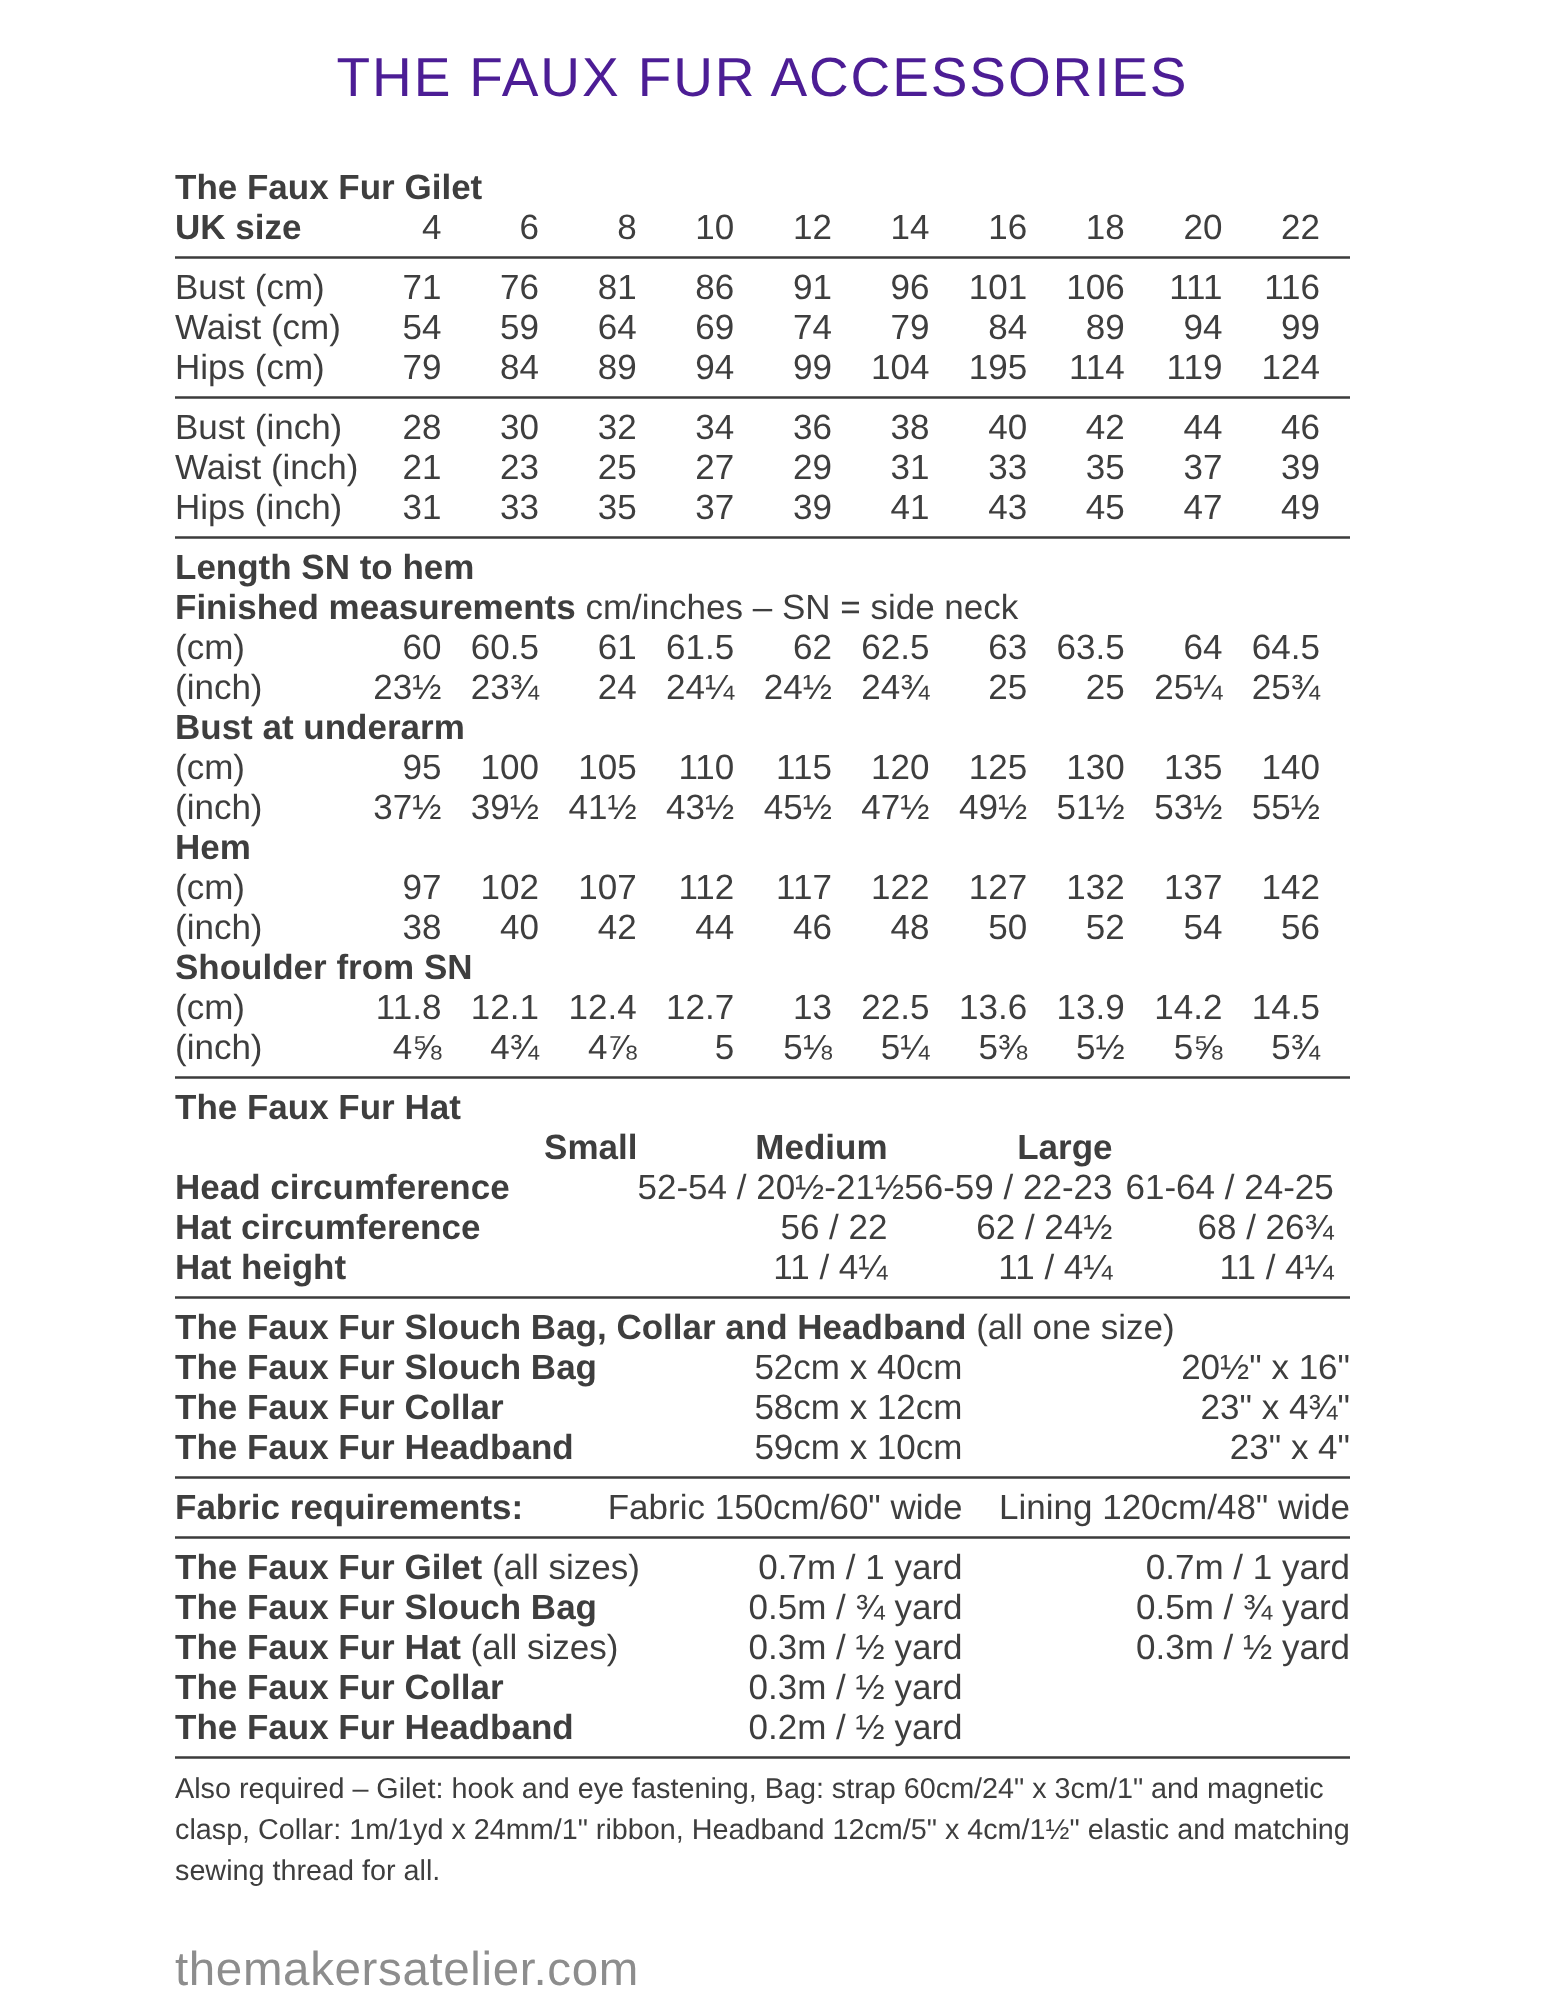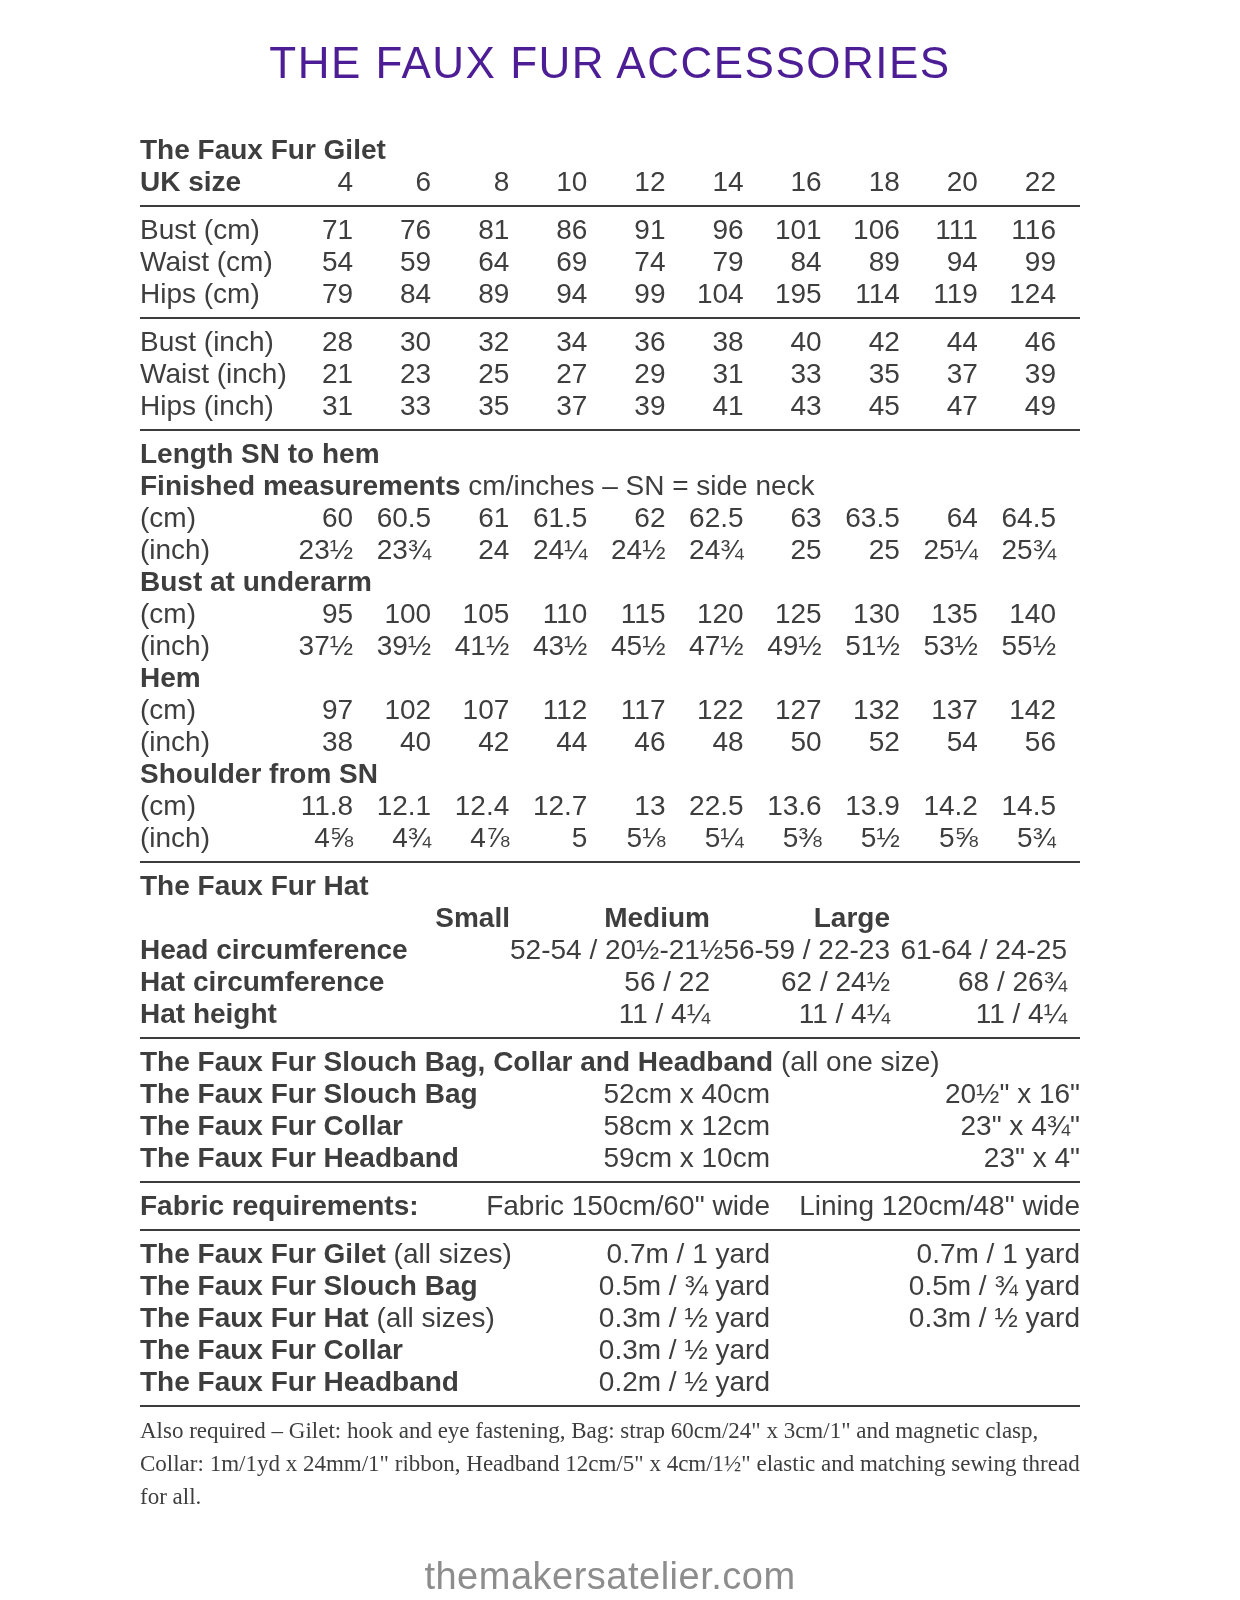--- a/index.html
+++ b/index.html
@@ -19,24 +19,24 @@
   .row { font-size:28px; line-height:32px; white-space:nowrap; }
   .bold { font-weight:700; }
   .grid10 { display:grid; grid-template-columns:135px repeat(10,1fr); padding-right:24px; }
   .grid4  { display:grid; grid-template-columns:370px 200px 180px 177px; padding-right:13px; }
   .grid3  { display:grid; grid-template-columns:340px 290px 310px; }
   .cell { white-space:nowrap; }
   .cell.num { text-align:right; }
   .rule { border-top:2px solid #3c3c3c; margin:7px 0; }
   .notes {
     font-size:23px; line-height:33px; margin-top:6px;
-    white-space:normal; color:#3e3e3e;font-family:Liberation Serif, serif;
+    white-space:normal; color:#3e3e3e;
   }
   .footer {
-    text-align:center; font-size:38px; color:#8d8d8d;
+    text-align:left; font-size:38px; color:#8d8d8d;
     margin-top:42px; letter-spacing:0.5px;
   }
 </style>
 </head>
 <body>
 
 <div class="page">
   <h1 class="title">THE FAUX FUR ACCESSORIES</h1>
   <div class="sheet">
       <div class="row bold">The Faux Fur Gilet</div>

